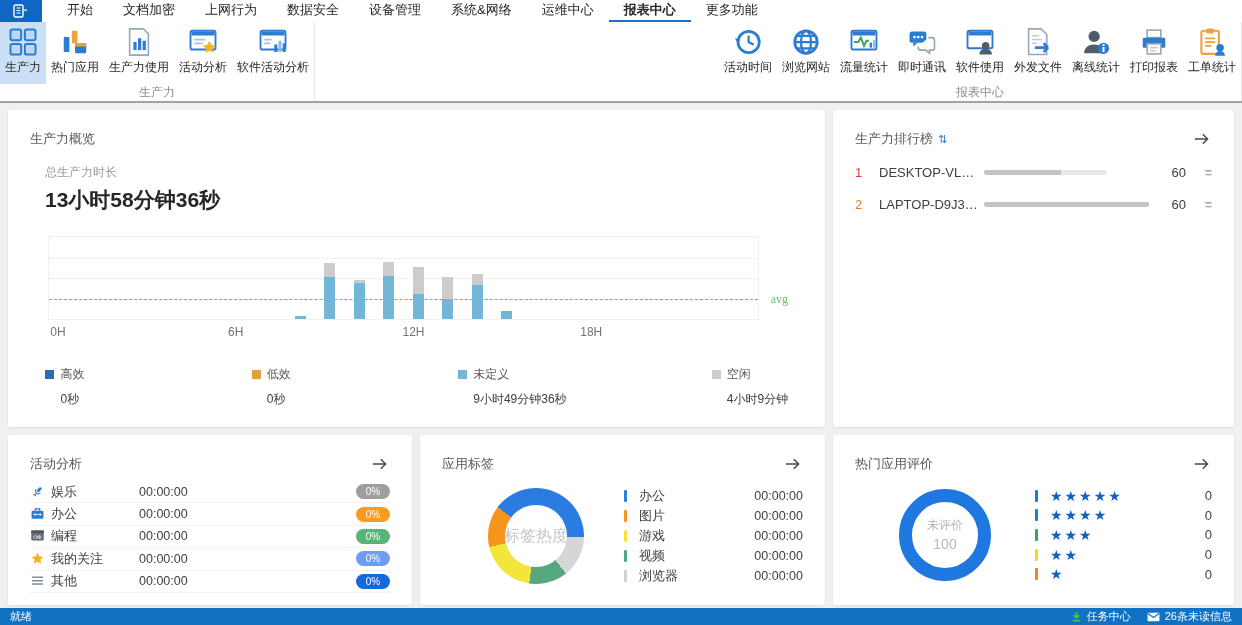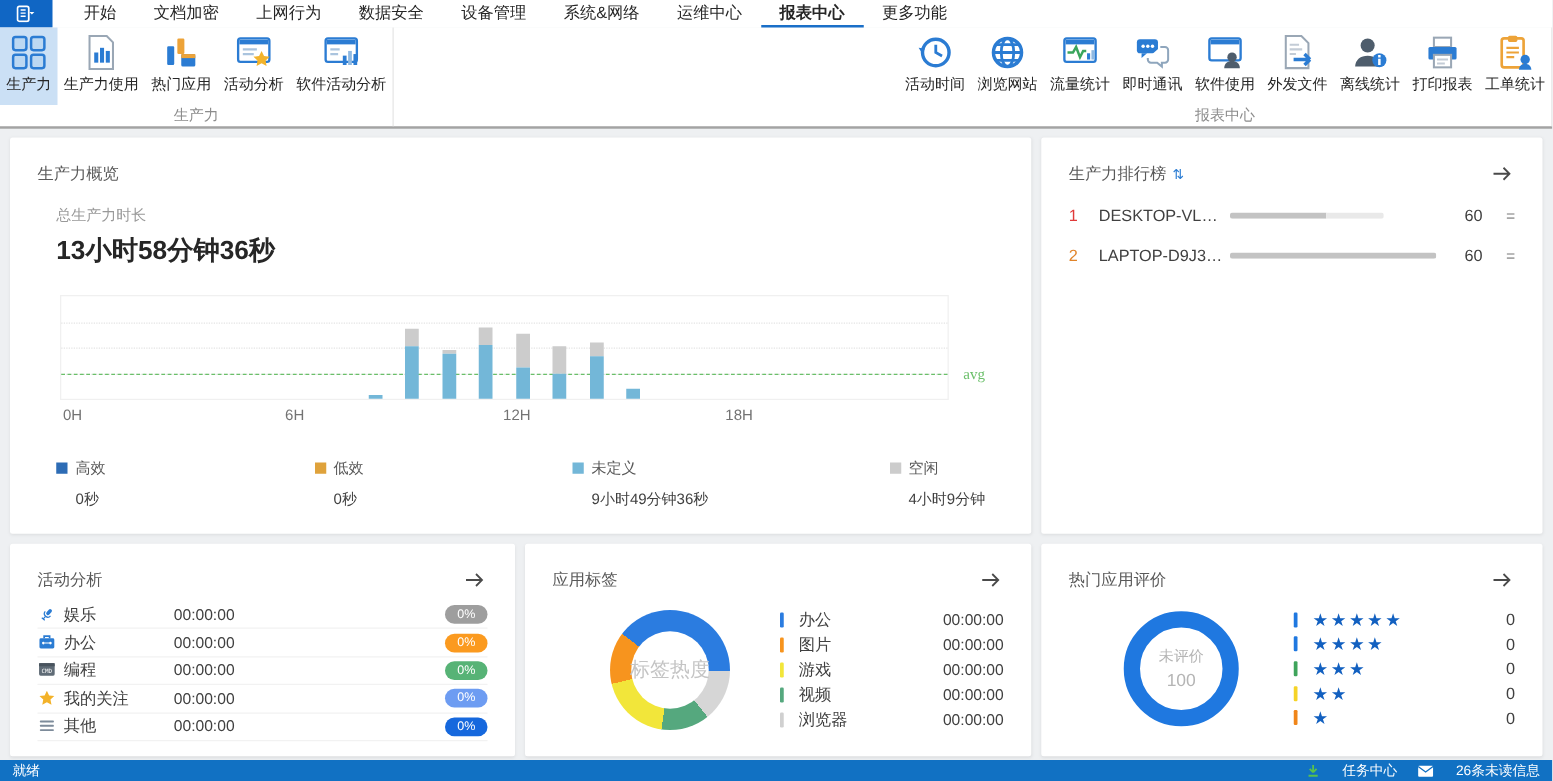--- a/index.html
+++ b/index.html
@@ -96,21 +96,21 @@
   .rate-center .l2 { font-size:14px; margin-top:2px; }
   .rate-legend { margin-left:44px; flex:1; }
   .rr-row { display:flex; align-items:center; height:19.6px; }
   .stars { margin-left:12px; font-size:14px; color:#1260c0; letter-spacing:2px; line-height:1; }
   .rr-count { margin-left:auto; font-size:13px; color:#404040; }
 
   
   .statusbar { position:absolute; left:0; right:0; bottom:0; height:17px; background:#1171c3; display:flex; align-items:center; color:#fff; font-size:11px; }
   .sb-left { margin-left:10px; }
   .sb-right { margin-left:auto; margin-right:10px; display:flex; align-items:center; gap:16px; }
-  .sb-item { display:flex; align-items:center; gap:18px; cursor:pointer; }
+  .sb-item { display:flex; align-items:center; gap:5px; cursor:pointer; }
   .sb-item svg { display:block; }
 </style>
 </head>
 <body>
 
 <div class="app">
 
   <div class="topbar">
     <div class="appbtn">
       <svg width="16" height="14" viewBox="0 0 16 14">
@@ -144,38 +144,38 @@
                   <rect x="2" y="13.5" width="8.5" height="8.5" rx="1.5"></rect>
                   <rect x="13.5" y="13.5" width="8.5" height="8.5" rx="1.5"></rect>
                 </g>
               </svg>
             </span>
             <span class="rlabel">生产力</span>
           </div>
           <div class="ritem">
             <span class="ricon">
               <svg viewBox="0 0 24 24">
+                <rect x="3" y="8" width="4.5" height="12" rx="0.8" fill="#2b7cd3"></rect>
+                <rect x="9.5" y="3" width="4.5" height="10" rx="0.8" fill="#eda338"></rect>
+                <rect x="12" y="13" width="9" height="8" rx="1" fill="#2b7cd3"></rect>
+                <rect x="12" y="13" width="9" height="2.6" fill="#eda338"></rect>
+              </svg>
+            </span>
+            <span class="rlabel">热门应用</span>
+          </div>
+          <div class="ritem">
+            <span class="ricon">
+              <svg viewBox="0 0 24 24">
                 <path d="M4.5 1.5h11l4 4v17h-15z" fill="#fff" stroke="#9aa7b5" stroke-width="1.3"></path>
                 <rect x="7.5" y="12" width="2.6" height="6.5" fill="#2b7cd3"></rect>
                 <rect x="11.2" y="9" width="2.6" height="9.5" fill="#2b7cd3"></rect>
                 <rect x="14.9" y="11" width="2.6" height="7.5" fill="#2b7cd3"></rect>
               </svg>
             </span>
             <span class="rlabel">生产力使用</span>
-          </div>
-          <div class="ritem">
-            <span class="ricon">
-              <svg viewBox="0 0 24 24">
-                <rect x="3" y="8" width="4.5" height="12" rx="0.8" fill="#2b7cd3"></rect>
-                <rect x="9.5" y="3" width="4.5" height="10" rx="0.8" fill="#eda338"></rect>
-                <rect x="12" y="13" width="9" height="8" rx="1" fill="#2b7cd3"></rect>
-                <rect x="12" y="13" width="9" height="2.6" fill="#eda338"></rect>
-              </svg>
-            </span>
-            <span class="rlabel">热门应用</span>
           </div>
           <div class="ritem">
             <span class="ricon">
               <svg viewBox="0 0 24 24">
                 <rect x="2" y="3" width="20" height="15" rx="1.5" fill="#fff" stroke="#2b7cd3" stroke-width="1.5"></rect>
                 <rect x="2.8" y="3.8" width="18.4" height="3" fill="#2b7cd3"></rect>
                 <path d="M5 10h9M5 13h7" stroke="#aac4de" stroke-width="1.4"></path>
                 <path d="M17 11l1.6 3.2 3.6.5-2.6 2.4.6 3.5-3.2-1.7-3.2 1.7.6-3.5-2.6-2.4 3.6-.5z" fill="#f2b32b"></path>
               </svg>
             </span>

